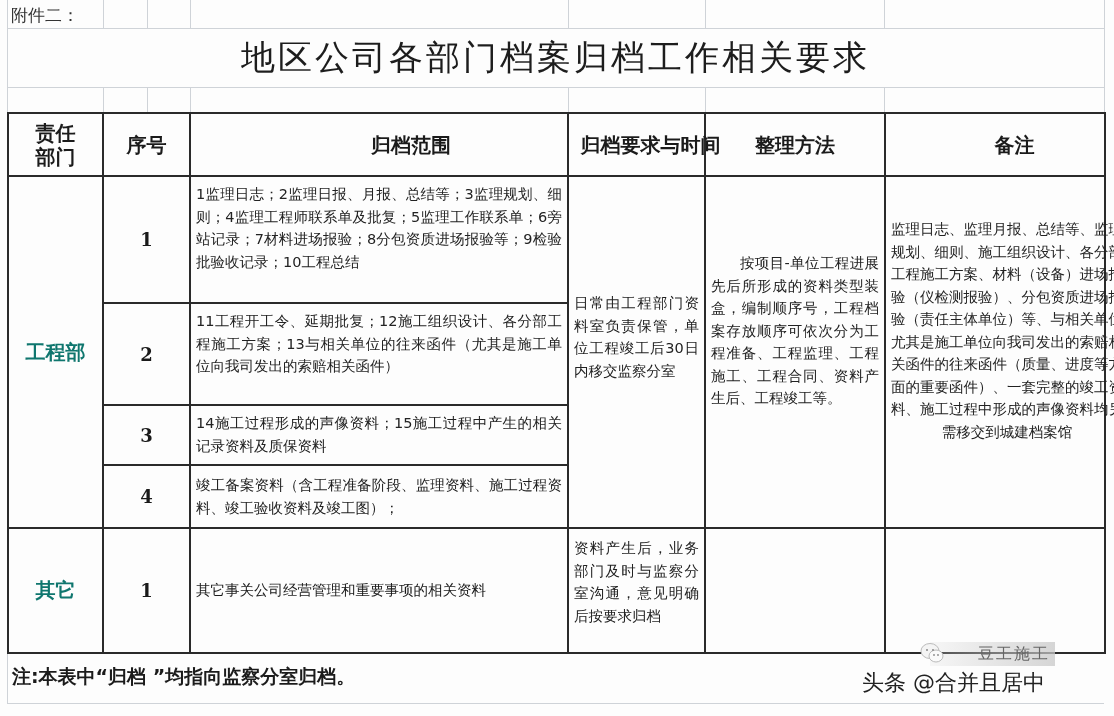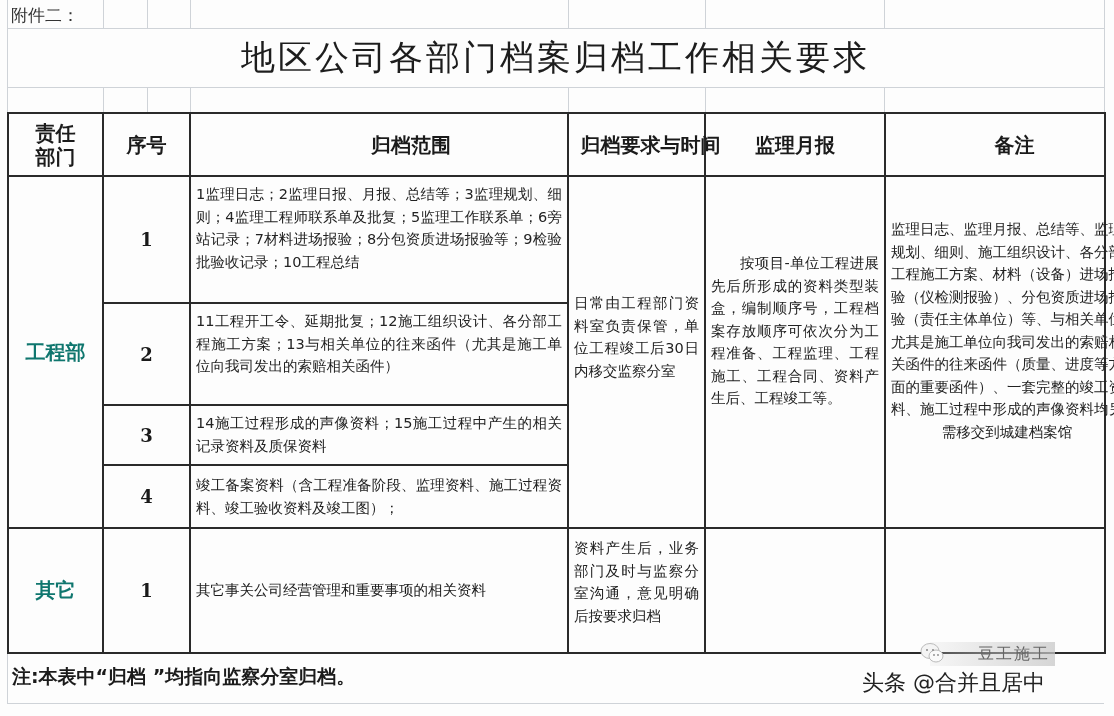--- a/index.html
+++ b/index.html
@@ -88,21 +88,21 @@
   <div class="bl-v" style="left:189px; top:112px; height:542px;"></div>
   <div class="bl-v" style="left:567px; top:112px; height:542px;"></div>
   <div class="bl-v" style="left:704px; top:112px; height:542px;"></div>
   <div class="bl-v" style="left:884px; top:112px; height:542px;"></div>
   <div class="bl-v" style="left:1104px; top:112px; height:542px;"></div>
 
   <div class="cell hdr" style="left:9px; top:114px; width:93px; height:61px; padding:0 20px;">责任部门</div>
   <div class="cell hdr" style="left:104px; top:114px; width:85px; height:61px;">序号</div>
   <div class="cell hdr" style="left:191px; top:114px; width:376px; height:61px;margin-left:32px;">归档范围</div>
   <div class="cell hdr" style="left:569px; top:114px; width:163px; height:61px; padding:0 10px;">归档要求与时间</div>
-  <div class="cell hdr" style="left:706px; top:114px; width:178px; height:61px;">监理月报</div>
+  <div class="cell hdr" style="left:706px; top:114px; width:178px; height:61px;">整理方法</div>
   <div class="cell hdr" style="left:886px; top:114px; width:218px; height:61px;padding-left:39px;">备注</div>
 
   <div class="cell dept" style="left:9px; top:177px; width:93px; height:350px;">工程部</div>
 
   <div class="cell seq" style="left:104px; top:177px; width:85px; height:125px;">1</div>
   <div class="cell seq" style="left:104px; top:304px; width:85px; height:100px;">2</div>
   <div class="cell seq" style="left:104px; top:406px; width:85px; height:58px;">3</div>
   <div class="cell seq" style="left:104px; top:466px; width:85px; height:61px;">4</div>
 
   <div class="txt" style="left:192px; top:183px; width:374px;">1监理日志；2监理日报、月报、总结等；3监理规划、细则；4监理工程师联系单及批复；5监理工作联系单；6旁站记录；7材料进场报验；8分包资质进场报验等；9检验批验收记录；10工程总结</div>

